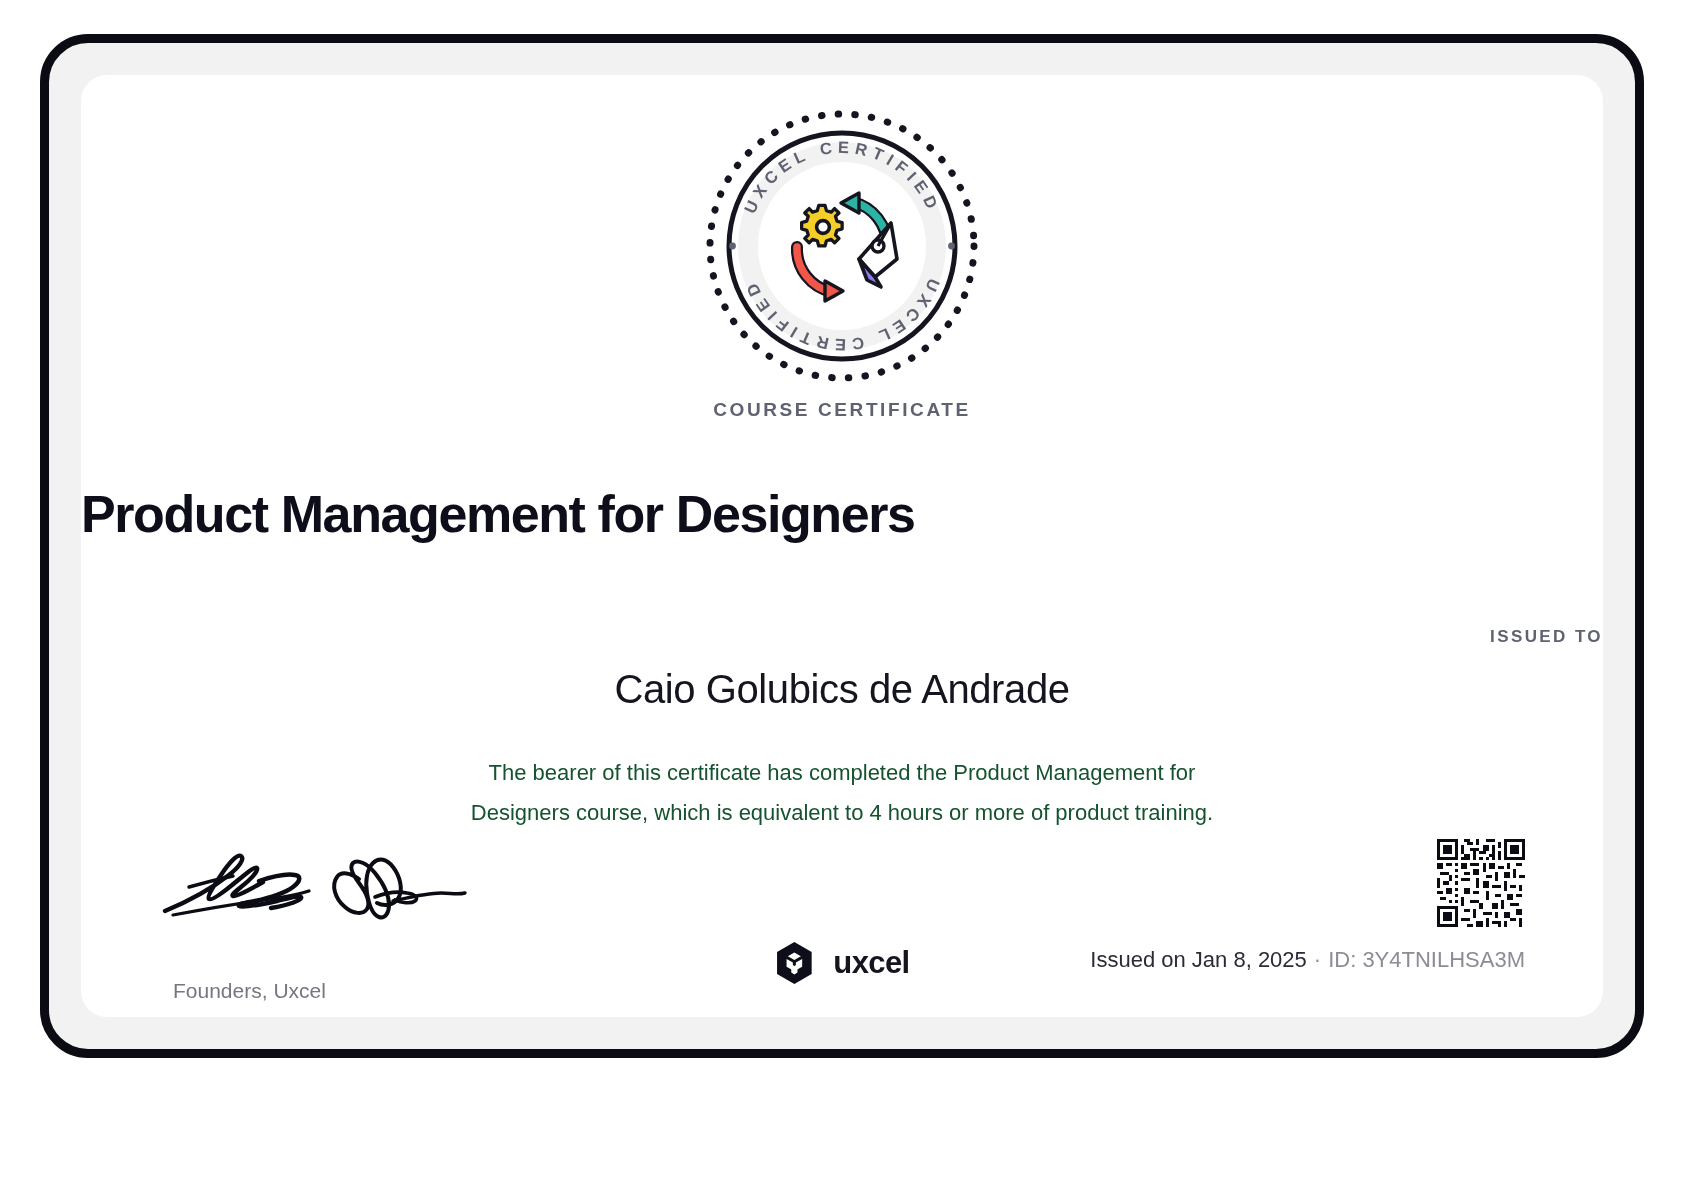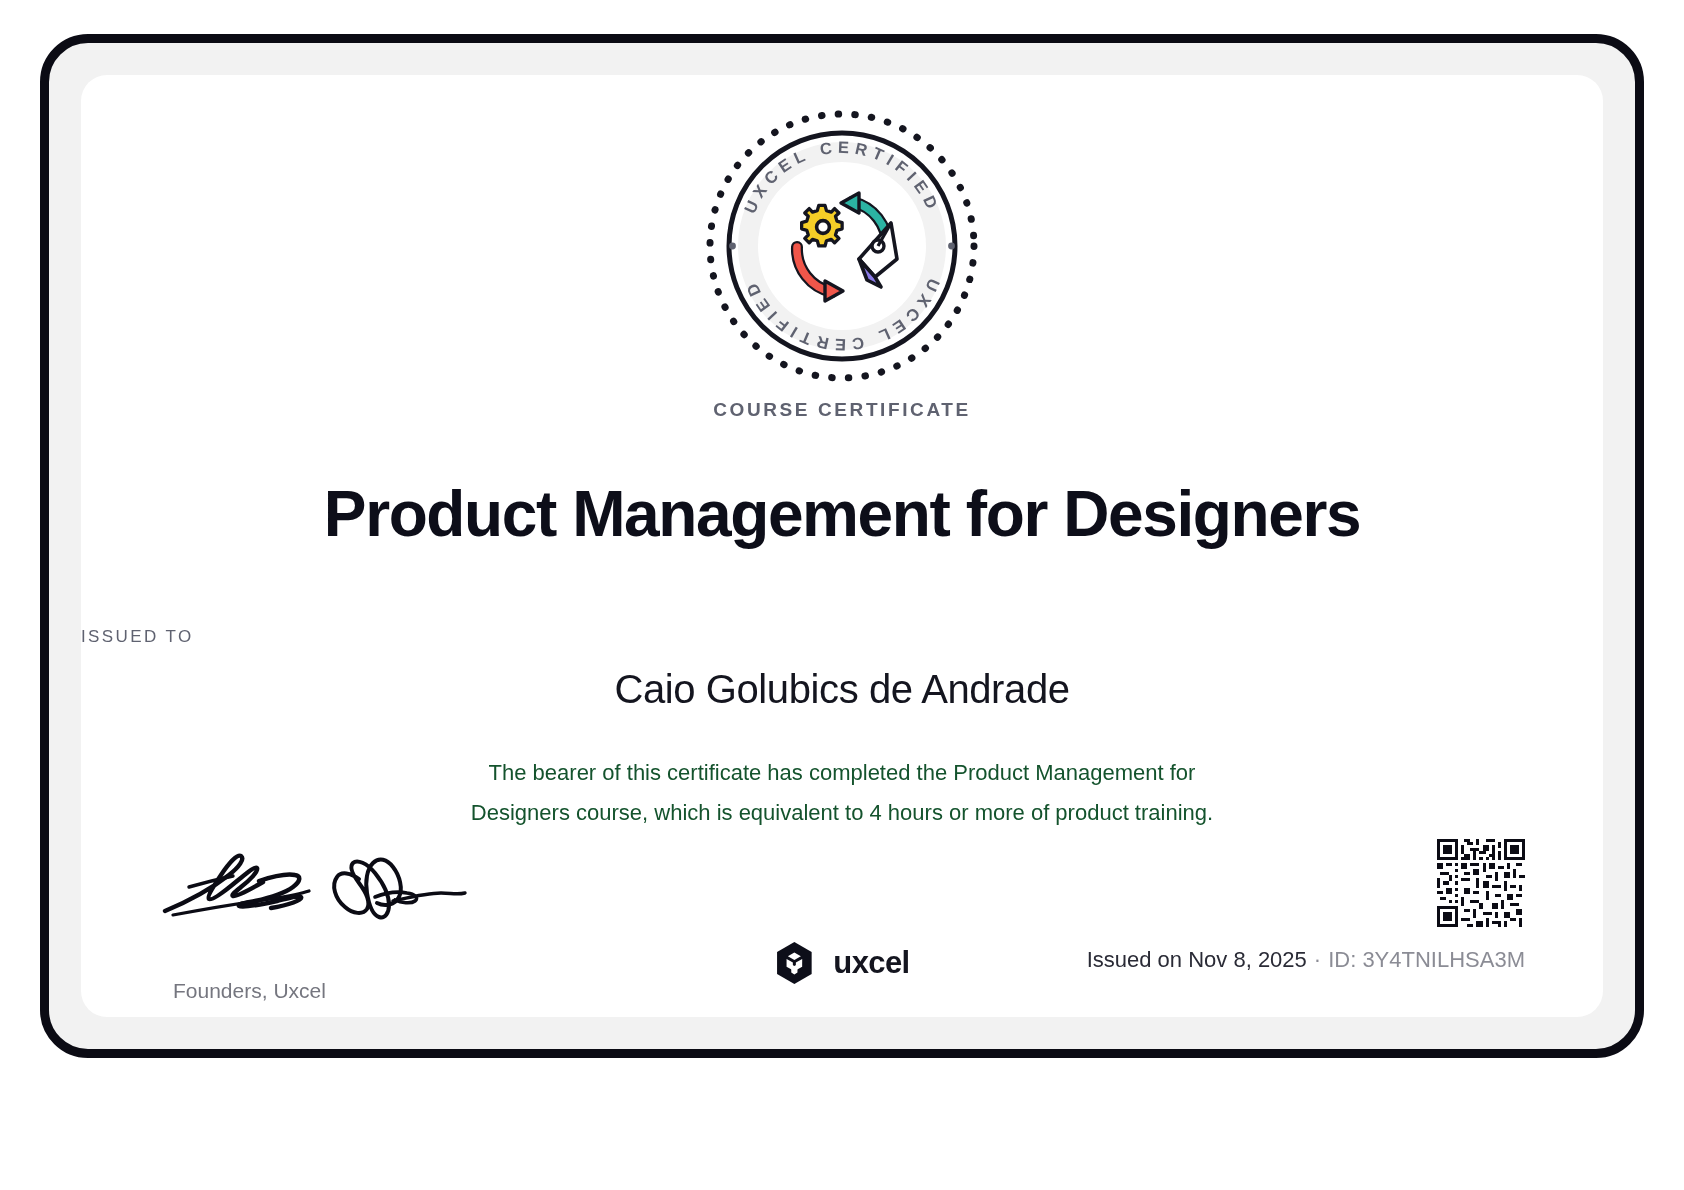--- a/index.html
+++ b/index.html
@@ -56,38 +56,37 @@
     font-weight: 700;
     letter-spacing: 2.6px;
     color: #5F6270;
   }
 
   
   .cert-title {
     position: absolute;
     left: 0; right: 0;
     top: 396px;
-    text-align: center;
-    font-size: 64px;
+    font-size: 52px;
     line-height: 86px;
     font-weight: 700;
     letter-spacing: -1.4px;
     color: #0D0E19;
     font-family: "Liberation Sans Narrow", "Liberation Sans", sans-serif;
     white-space: nowrap;
   }
 
   
   .issued-label {
     position: absolute;
     left: 0; right: 0;
     top: 552px;
-    text-align: left;
+    text-align: right;
     font-size: 17px;
-    font-weight: 400;
+    font-weight: 700;
     letter-spacing: 2.4px;
     color: #5F6270;
   }
 
   .recipient {
     position: absolute;
     left: 0; right: 0;
     top: 592px;
     text-align: center;
     font-size: 40px;
@@ -283,21 +282,21 @@
           <path d="M 20 11.5 L 26.5 15.3 L 20 19.1 L 13.5 15.3 Z"></path>
           <path d="M 12.2 18 L 18.5 21.6 L 18.5 29.3 L 12.2 25.7 Z"></path>
           <path d="M 27.8 18 L 27.8 25.7 L 21.5 29.3 L 21.5 21.6 Z"></path>
           <path d="M 16.9 23.2 L 20 25 L 23.1 23.2 L 23.1 31.6 L 20 33.4 L 16.9 31.6 Z"></path>
         </g>
       </svg>
       <span class="brand-word">uxcel</span>
     </div>
 
     <div class="footer-meta">
-      <span>Issued on Nov 8, 2025</span><span class="dot">·</span><span class="cert-id">ID: 3Y4TNILHSA3M</span>
+      <span>Issued on Jan 8, 2025</span><span class="dot">·</span><span class="cert-id">ID: 3Y4TNILHSA3M</span>
     </div>
 
     <div class="qr">
       <svg viewBox="0 0 29 29" xmlns="http://www.w3.org/2000/svg" shape-rendering="crispEdges">
         <rect width="29" height="29" fill="#FFFFFF"></rect>
         <g fill="#0B0B14">
 
           <path d="M0 0h7v7H0zM1 1v5h5V1z"></path>
           <rect x="2" y="2" width="3" height="3"></rect>
 

